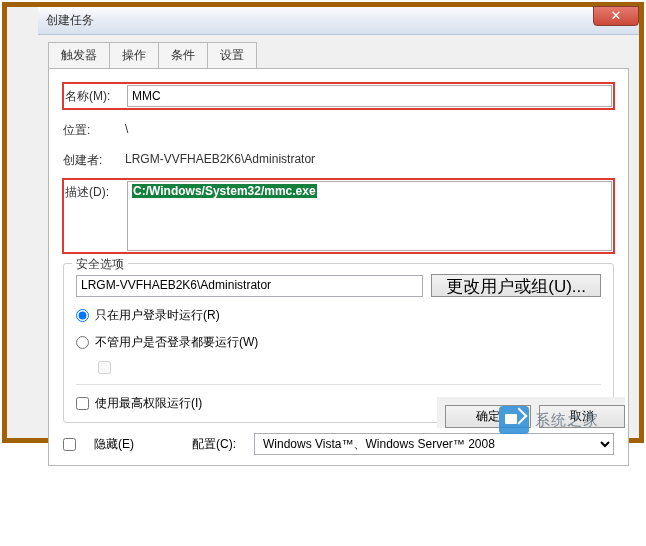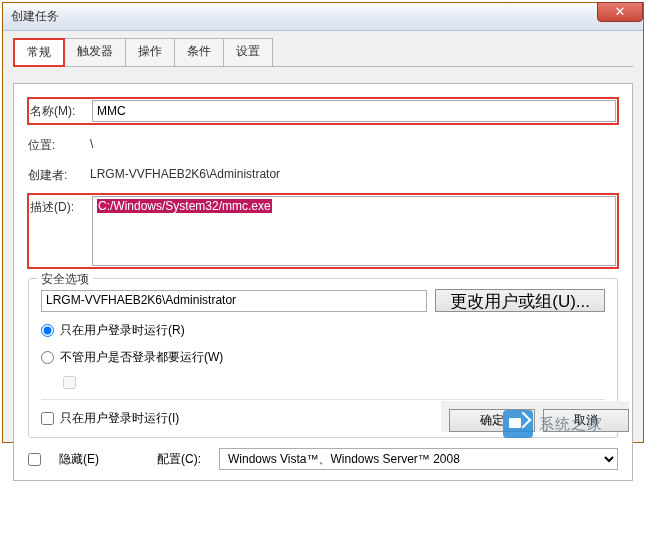--- a/index.html
+++ b/index.html
@@ -1,31 +1,31 @@
 <!DOCTYPE html>
 <html><head>
 <meta charset="utf-8">
 <style>
 * { box-sizing: border-box; margin: 0; padding: 0; }
 body { font-family: "Microsoft YaHei", "Segoe UI", Tahoma, sans-serif; font-size: 12px; background: #fff; width: 646px; height: 546px; overflow: hidden; }
-.window { width: 642px; height: 441px; border: 1px solid #a16207; background: #f0f0f0; position: relative; margin: 2px; }
+.window { width: 642px; height: 441px; border: 5px solid #a16207; background: #f0f0f0; position: relative; margin: 2px; padding-left: 31px; }
 .titlebar { height: 28px; background: linear-gradient(#fdfdfe, #e8edf5 45%, #d7e1ee); border-bottom: 1px solid #b8c7d8; display: flex; align-items: center; padding-left: 8px; position: relative; }
 .title-text { font-size: 12px; color: #333; }
 .close-btn { position: absolute; right: 0; top: -1px; width: 46px; height: 20px; background: linear-gradient(#e67a6e, #c9493a); border: 1px solid #8a3a30; border-radius: 0 0 4px 4px; color: #fff; text-align: center; line-height: 17px; font-size: 13px; cursor: pointer; }
 .content { padding: 6px 10px 10px 10px; }
 .tabs { display: flex; border-bottom: 1px solid #b8b8b8; position: relative; top: 1px; }
 .tab { padding: 4px 12px; border: 1px solid #b8b8b8; background: #f4f4f4; border-bottom: none; margin-right: -1px; color: #333; cursor: pointer; }
 .tab.active { background: #fff; position: relative; z-index: 2; border-bottom: 1px solid #fff; margin-bottom: -1px; }
-.tab-body { border: 1px solid #b8b8b8; background: #fff; padding: 14px 14px 10px 14px; margin-top: 17px; }
+.tab-body { border: 1px solid #b8b8b8; background: #fff; padding: 14px 14px 10px 14px; }
 .row { display: flex; align-items: flex-start; margin-bottom: 10px; }
 .label { width: 62px; text-align: left; color: #333; padding-top: 3px; }
 .val { flex: 1; }
 .input { width: 100%; height: 22px; border: 1px solid #abadb3; padding: 2px 4px; font-size: 12px; font-family: inherit; }
 .textarea { width: 100%; height: 70px; border: 1px solid #abadb3; padding: 2px 4px; font-size: 12px; font-family: inherit; resize: none; }
-.sel-text { background: #be185d; color: #fff; padding: 0 1px; }
+.sel-text { background: #15803d; color: #fff; padding: 0 1px; font-weight: bold; }
 .static { padding-top: 3px; color: #333; }
 .group { border: 1px solid #d0d0d0; border-radius: 3px; padding: 10px 12px; margin-top: 8px; position: relative; }
 .group-title { position: absolute; top: -8px; left: 8px; background: #fff; padding: 0 4px; color: #333; }
 .group .line { margin-bottom: 10px; display: flex; align-items: center; }
 .acct-row { display: flex; align-items: center; gap: 8px; }
 .acct-input { flex: 1; height: 22px; border: 1px solid #abadb3; padding: 2px 4px; background: #fff; }
 .btn { height: 23px; padding: 0 14px; border: 1px solid #8e8f8f; background: linear-gradient(#f2f2f2, #e3e3e3); cursor: pointer; font-size: 17px; font-family: Liberation Sans, sans-serif; }
 .radio-line, .check-line { display: flex; align-items: center; gap: 6px; margin-bottom: 10px; }
 .indent { margin-left: 22px; color: #888; }
 .indent input[type=checkbox] { accent-color: #888; }
@@ -48,21 +48,20 @@
 <div class="window">
   <div class="titlebar">
     <span class="title-text">创建任务</span>
     <div class="close-btn">
       <span>✕</span>
     </div>
   </div>
 
   <div class="content">
     <div class="tabs">
-      <div class="tab active hl-red-box"><span>常规</span></div>
       <div class="tab"><span>触发器</span></div>
       <div class="tab"><span>操作</span></div>
       <div class="tab"><span>条件</span></div>
       <div class="tab"><span>设置</span></div>
     </div>
 
     <div class="tab-body">
 
       <div class="row hl-red" style="padding:2px;">
         <div class="label"><span>名称(M):</span></div>
@@ -108,21 +107,21 @@
         </div>
 
         <div class="check-line indent">
           <input type="checkbox" disabled="" style="">
         </div>
 
         <div class="sep"></div>
 
         <div class="check-line" style="margin-bottom:0">
           <input type="checkbox" style="">
-          <span>只在用户登录时运行(I)</span>
+          <span>使用最高权限运行(I)</span>
         </div>
       </div>
 
       <div class="bottom-row">
         <input type="checkbox" style="">
         <span>隐藏(E)</span>
         <span style="margin-left:40px">配置(C):</span>
         <select class="combo">
           <option>Windows Vista™、Windows Server™ 2008</option>
         </select>

